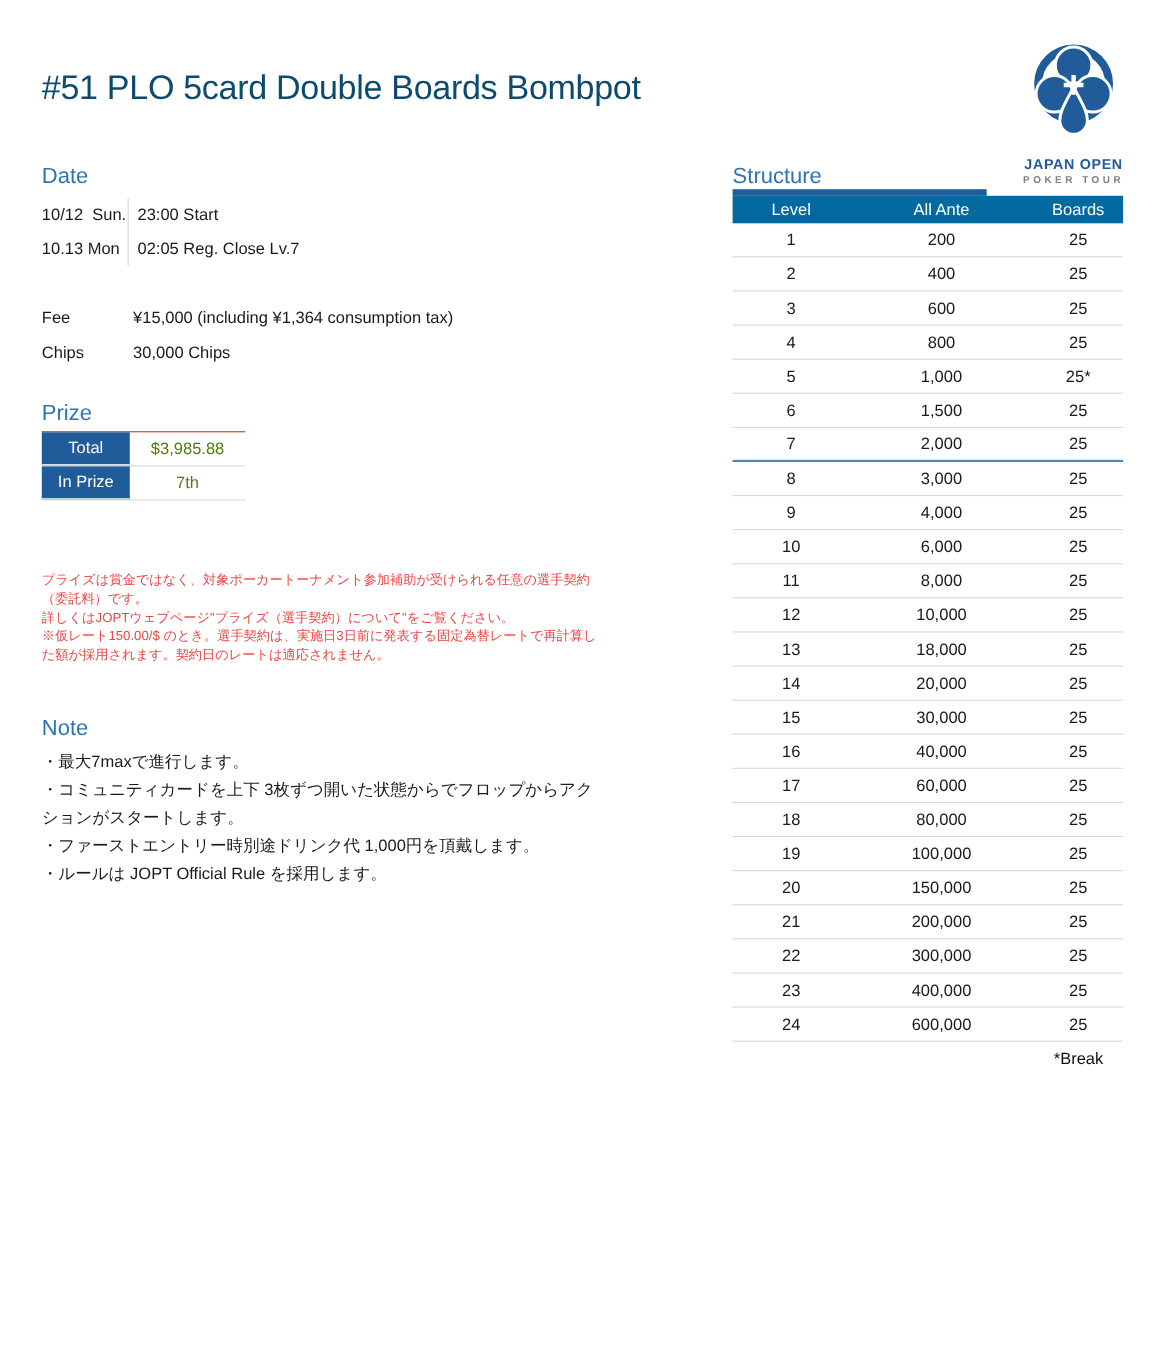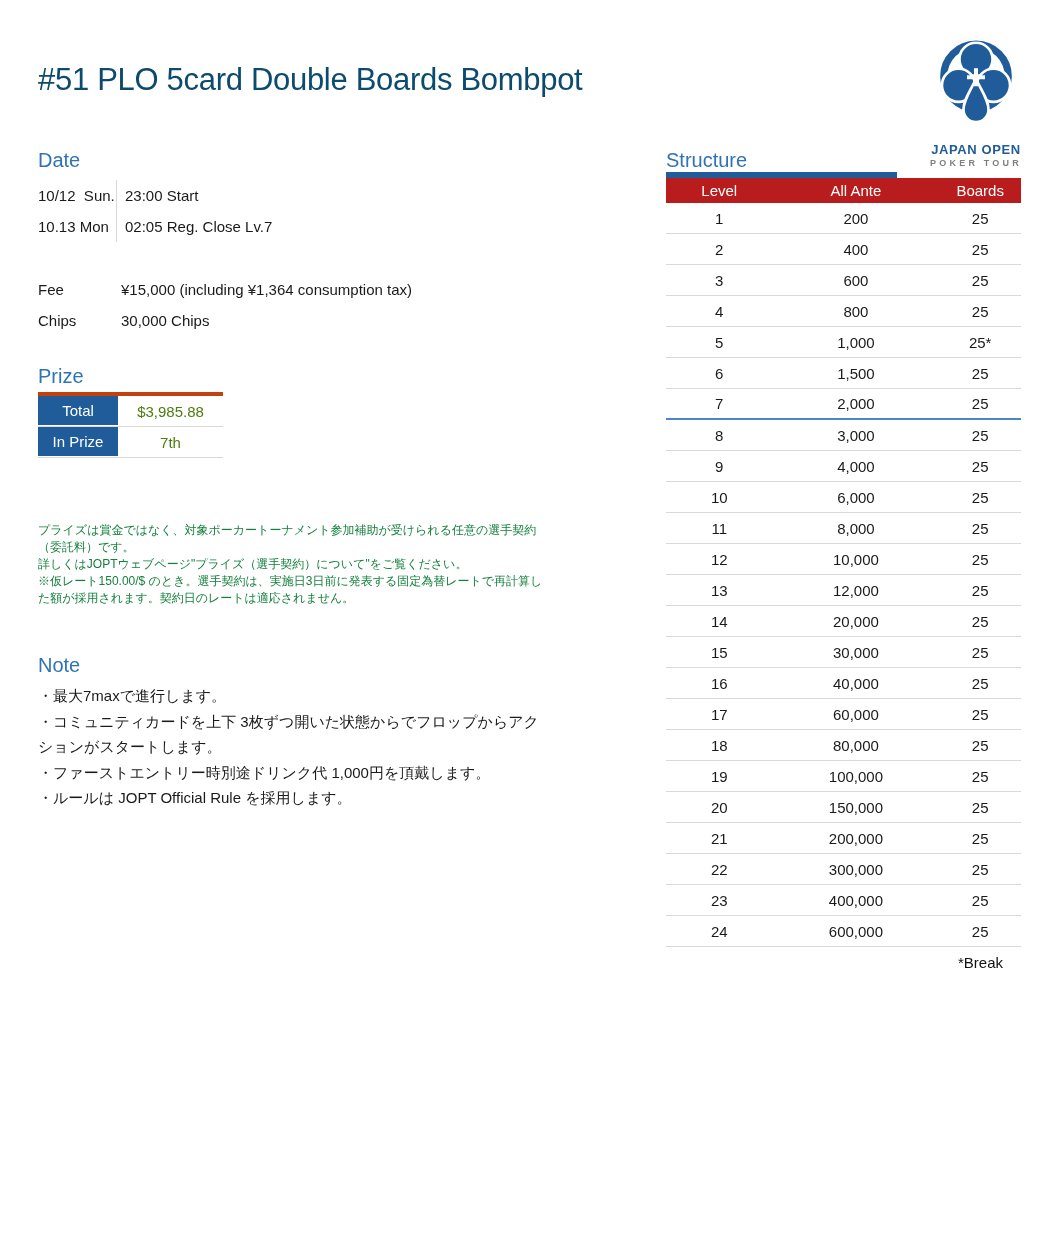--- a/index.html
+++ b/index.html
@@ -26,35 +26,35 @@
   .time-col { padding-left:8px; }
   .date-table .cell { line-height:31px; white-space:pre; }
 
   
   .fee-block { margin-top:32px; }
   .kv { font-size:15px; line-height:31px; }
   .kv .k { display:inline-block; width:83px; }
 
   
   .prize-block { margin-top:28px; }
-  .prize-table { width:185px; margin-top:4px; border-top:4px solid #c2410c; }
+  .prize-table { width:185px; margin-top:4px; border-top:1px solid #c2410c; }
   .prize-row { display:flex; height:31px; border-bottom:1px solid #d9d9d9; font-size:15px; }
   .prize-row .p-label { width:80px; background:#1F5C99; color:#fff; display:flex; align-items:center; justify-content:center; border-bottom:1px solid #fff; }
   .prize-row .p-value { flex:1; display:flex; align-items:center; justify-content:center; color:#4d7c0f; }
 
   
-  .disclaimer { margin-top:64px; width:505px; font-size:12px; line-height:17px; color:#15803d; }
+  .disclaimer { margin-top:64px; width:505px; font-size:12px; line-height:17px; color:#ef4444; }
 
   
   .note-block { margin-top:46px; }
   .note-list { margin-top:6px; width:512px; font-size:15px; line-height:25.5px; }
 
   
   .struct-underline { width:65%; height:6px; background:#1F5C99; margin-top:0px; }
-  .struct-header { display:flex; background:#b91c1c; color:#fff; height:25px; font-size:15px; }
+  .struct-header { display:flex; background:#0369a1; color:#fff; height:25px; font-size:15px; }
   .struct-header .hc { display:flex; align-items:center; justify-content:center; }
   .c-level { width:30%; } .c-ante { width:47%; } .c-min { width:23%; }
   .struct-row { display:flex; height:31px; font-size:15px; border-bottom:1px solid #d9d9d9; }
   .struct-row .rc { display:flex; align-items:center; justify-content:center; }
   .struct-row.reg-close { border-bottom:2px solid #4A86C8; }
   .break-note { margin-top:7px; text-align:right; padding-right:18px; font-size:15px; color:#111; }
 </style>
 </head>
 <body>
 
@@ -194,21 +194,21 @@
           <div class="rc c-ante">8,000</div>
           <div class="rc c-min">25</div>
         </div>
         <div class="struct-row">
           <div class="rc c-level">12</div>
           <div class="rc c-ante">10,000</div>
           <div class="rc c-min">25</div>
         </div>
         <div class="struct-row">
           <div class="rc c-level">13</div>
-          <div class="rc c-ante">12,000</div>
+          <div class="rc c-ante">18,000</div>
           <div class="rc c-min">25</div>
         </div>
         <div class="struct-row">
           <div class="rc c-level">14</div>
           <div class="rc c-ante">20,000</div>
           <div class="rc c-min">25</div>
         </div>
         <div class="struct-row">
           <div class="rc c-level">15</div>
           <div class="rc c-ante">30,000</div>

